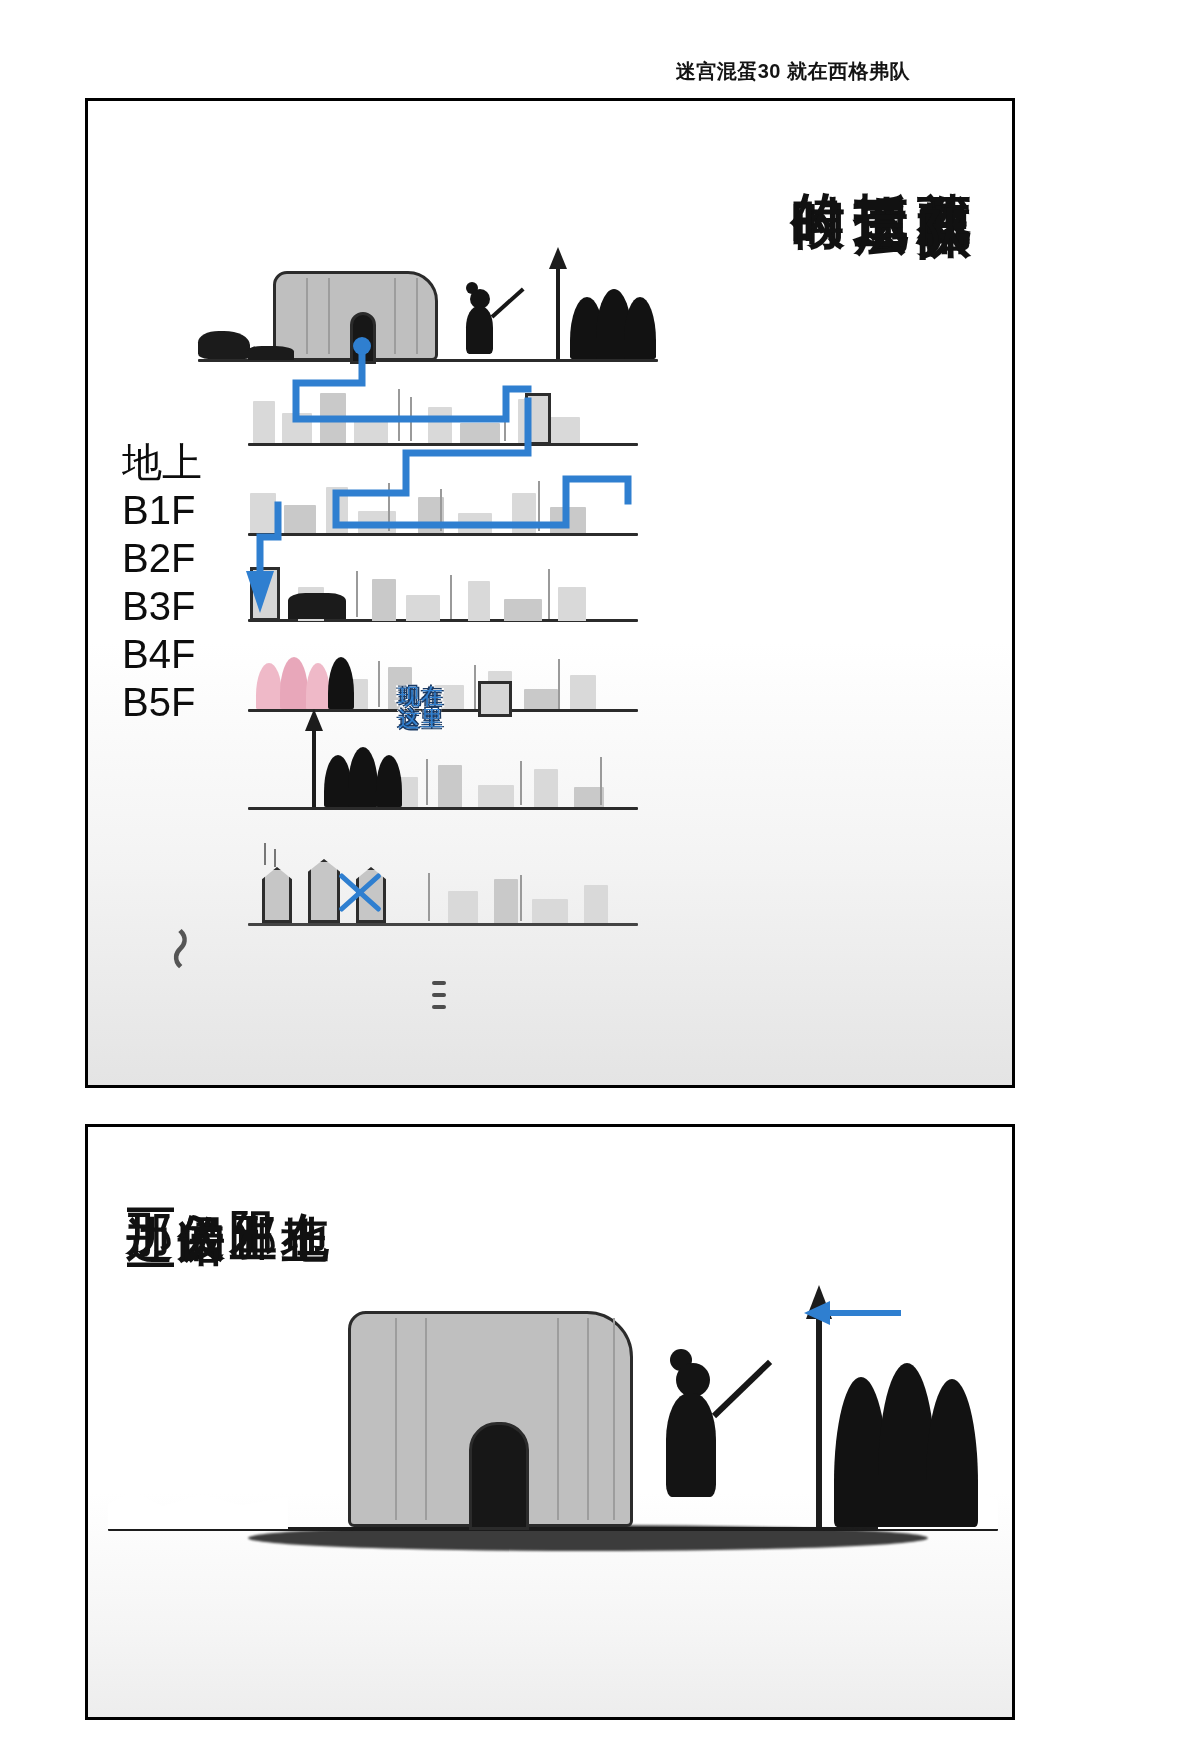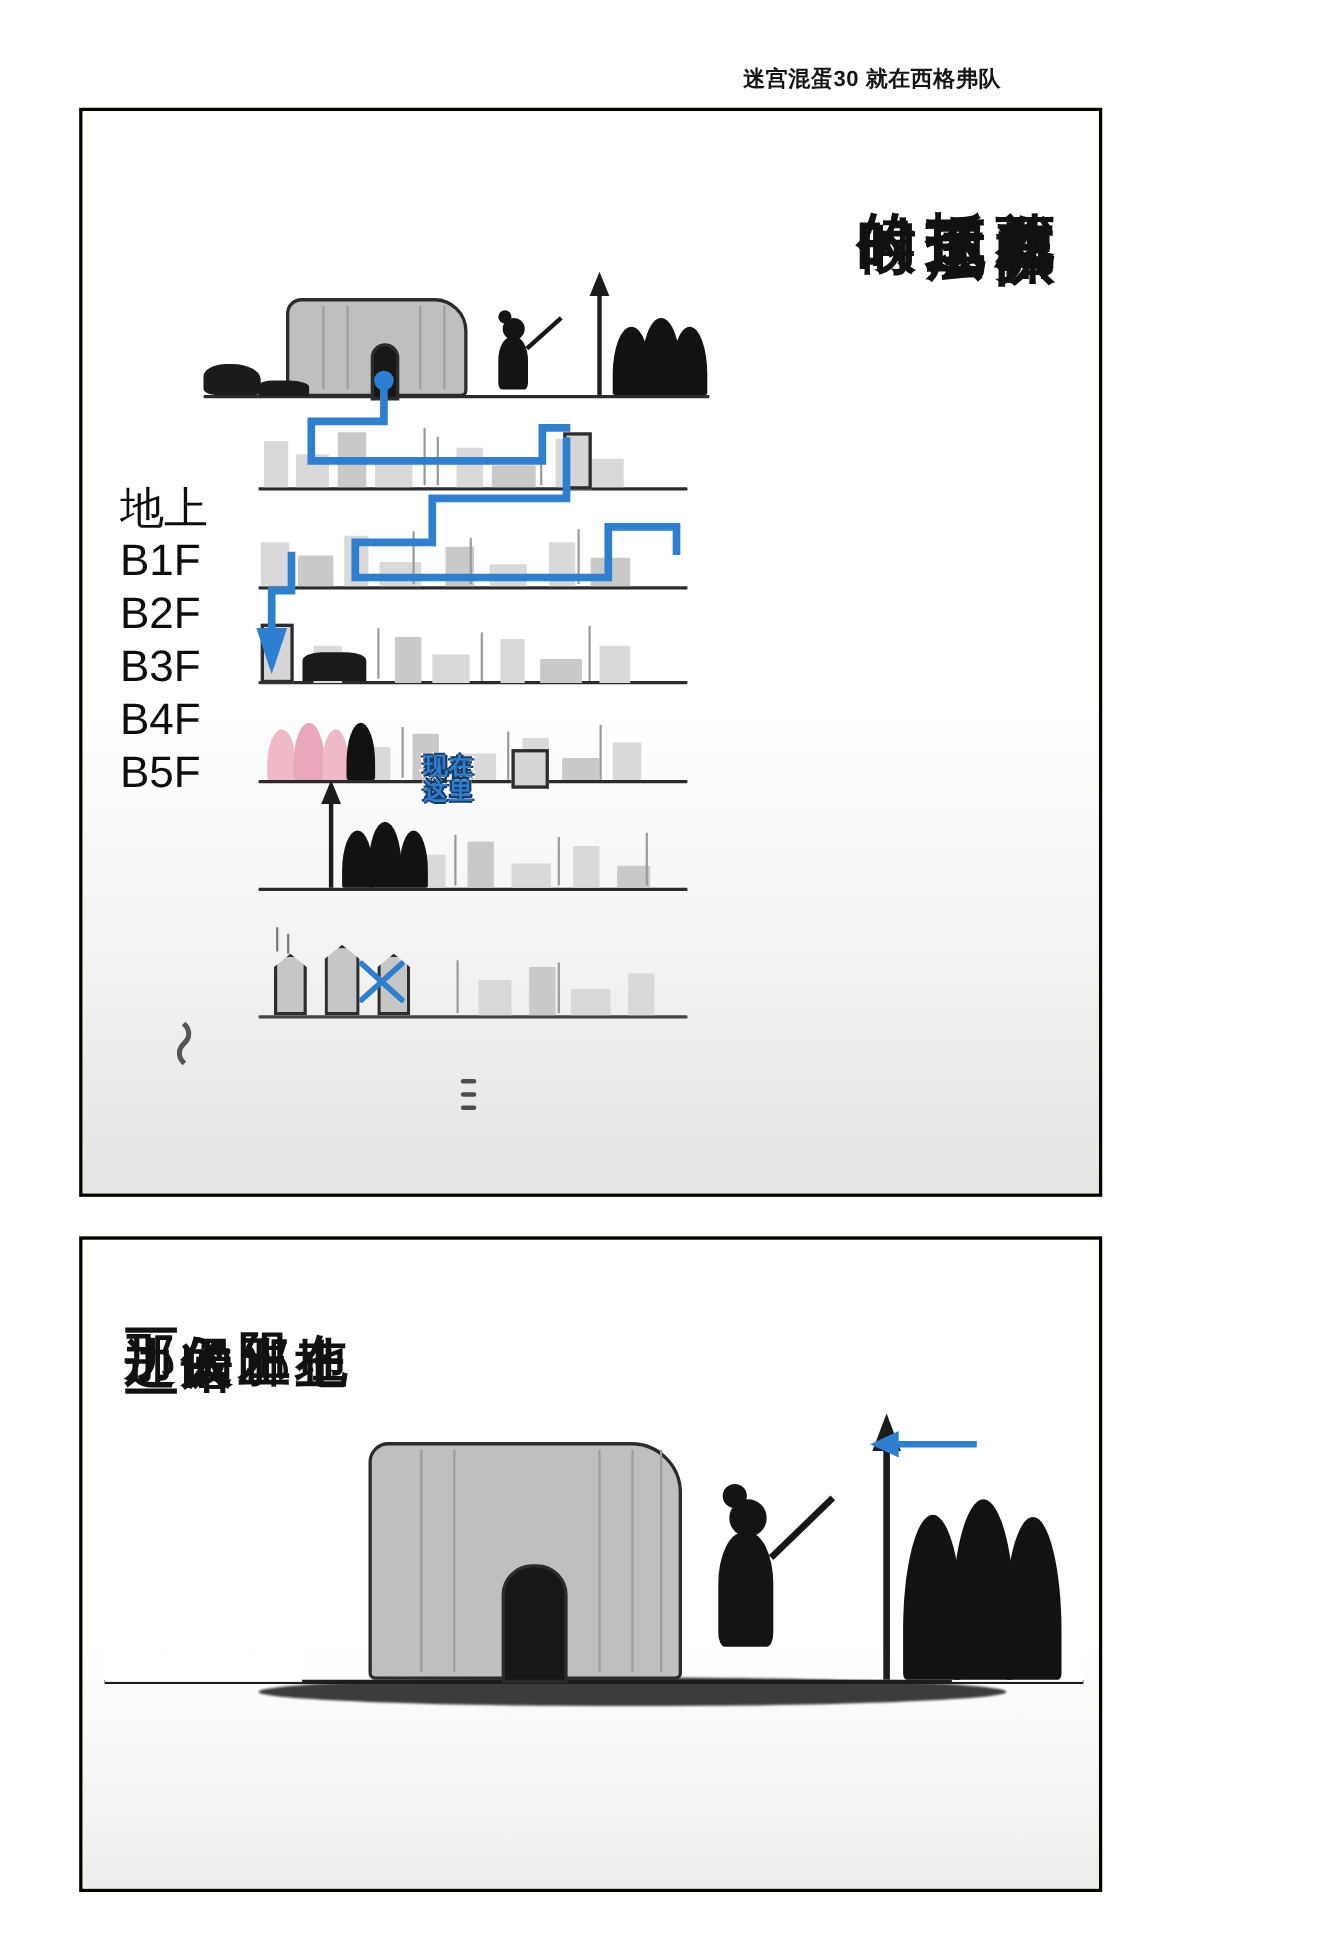--- a/index.html
+++ b/index.html
@@ -22,23 +22,24 @@
     font-size: 20px;
     font-weight: 600;
     color: #141414;
     letter-spacing: 0.5px;
     white-space: nowrap;
   }
 
   
   .panel {
     position: absolute;
-    background: #bef264;
+    background: #e5e5e5;
     border: 3px solid #000000;
     overflow: hidden;
+    margin-left: 13px;
   }
   #panel1 { left: 72px; top: 98px; width: 930px; height: 990px; }
   #panel2 { left: 72px; top: 1124px; width: 930px; height: 596px; }
 
   .panel-bg {
     position: absolute; inset: 0;
     background: linear-gradient(to bottom, #ffffff 0%, #ffffff 55%, #f3f3f3 78%, #e4e4e4 100%);
   }
   #panel2 .panel-bg {
     background: linear-gradient(to bottom, #ffffff 0%, #ffffff 62%, #f5f5f5 85%, #ededed 100%);
@@ -148,21 +149,21 @@
   .spear-shaft { position: absolute; width: 4px; background: #1c1c1c; }
   .spear-head  { position: absolute; width: 0; height: 0; border-left: 9px solid transparent; border-right: 9px solid transparent; border-bottom: 22px solid #1c1c1c; }
 
   
   #route-svg, #arrow2-svg { position: absolute; left:0; top:0; pointer-events: none; }
 
   
   .blue-label {
     position: absolute;
     color: #2f7fd0;
-    font-weight: 700;
+    font-weight: 400;
     line-height: 1.0;
     text-align: center;
     white-space: pre-line;
     -webkit-text-stroke: 4px #ffffff;
     paint-order: stroke fill;
     text-shadow:
       2px 0 0 #1b3a63, -2px 0 0 #1b3a63, 0 2px 0 #1b3a63, 0 -2px 0 #1b3a63;
   }
   #here-label { left: 310px; top: 585px; font-size: 22px; letter-spacing: 1px; }
 

